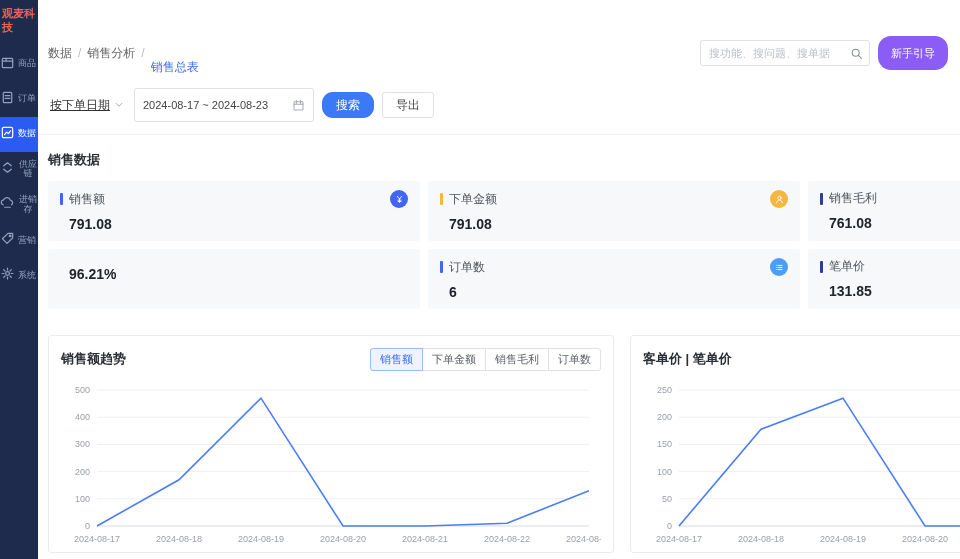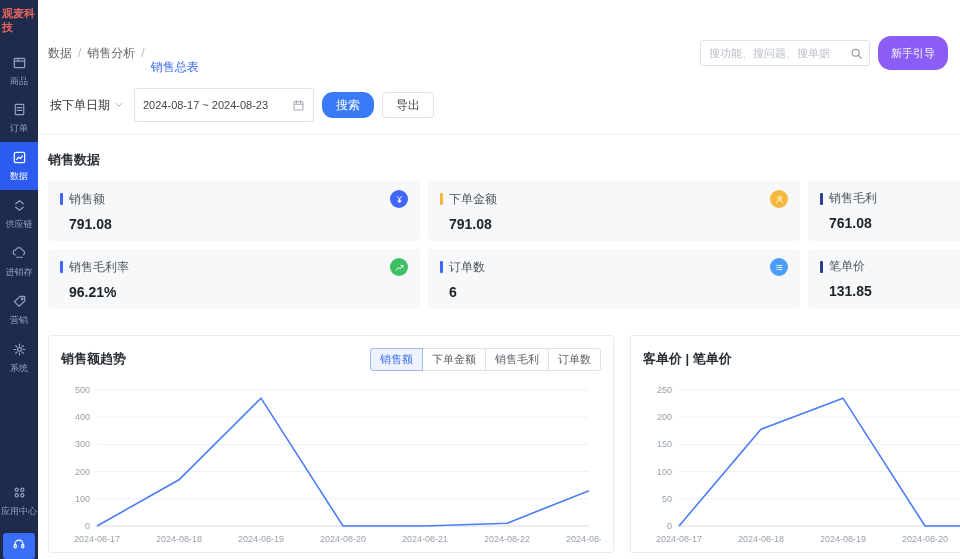--- a/index.html
+++ b/index.html
@@ -9,21 +9,21 @@
     font-family:"Liberation Sans", sans-serif; background:#fff; color:#333;
   }
   
   .sidebar {
     position:absolute; left:0; top:0; width:38px; height:559px;
     background:#1e2b4d; display:flex; flex-direction:column; align-items:center;
   }
   .logo { font-size:11px; font-weight:bold; color:#e8645a; padding:7px 2px 0; line-height:1.25; }
   .side-nav { width:100%; margin-top:12px; display:flex; flex-direction:column; }
   .side-item {
-    width:100%; display:flex; flex-direction:column; align-items:center; gap:3px;
+    width:100%; display:flex; flex-direction:row; align-items:center; gap:3px;
     padding:8px 0; color:#93a0bf; cursor:pointer;
   }
   .side-item .slabel { font-size:9px; line-height:1.1; text-align:center; }
   .side-item.active { background:#2b5bf0; color:#fff; }
   .side-bottom { margin-top:auto; width:100%; display:flex; flex-direction:column; align-items:center; }
   .service-badge {
     width:32px; height:26px; background:#3a6ef5; border-radius:3px;
     margin-top:8px; display:flex; align-items:center; justify-content:center; color:#fff; cursor:pointer;
   }
   
@@ -33,21 +33,21 @@
   .crumb { cursor:pointer; }
   .crumb.current { color:#3a6ef5; cursor:default;margin-top:29px; }
   .crumb-sep { color:#bbb; }
   .topbar-right { display:flex; align-items:center; gap:8px; }
   .searchbox { width:170px; height:26px; border:1px solid #dfe1e6; border-radius:3px; display:flex; align-items:center; background:#fff; }
   .searchbox input { border:0; outline:0; flex:1; min-width:0; font-size:11px; padding:0 4px 0 8px; color:#333; font-family:inherit; background:transparent; }
   .searchbox input::placeholder { color:#b9bec7; }
   .searchbox .sb-icon { color:#8b9097; display:flex; padding-right:6px; cursor:pointer; }
   .guide-btn { height:34px; padding:0 13px; background:#8b5cf6; color:#fff; border:0; border-radius:13px; font-size:11px; cursor:pointer; font-family:inherit; white-space:nowrap; }
   .toolbar { display:flex; align-items:center; gap:8px; padding:4px 10px 12px; border-bottom:1px solid #eef0f3; }
-  .date-type { font-size:12px; color:#333; display:flex; align-items:center; gap:4px; cursor:pointer; padding:0 2px; }
+  .date-type { font-size:12px; color:#333; display:flex; align-items:center; gap:4px; cursor:pointer; padding:0 2px;text-decoration:underline; }
   .date-type .dt-icon { color:#999; display:flex; }
   .date-range {
     height:26px; width:180px; border:1px solid #dfe1e6; border-radius:3px; background:#fff;
     display:flex; align-items:center; justify-content:space-between; gap:8px; padding:16px 8px;
     font-size:11px; color:#444; cursor:pointer;
   }
   .date-range .dr-icon { color:#a6abb3; display:flex; }
   .btn-primary { height:26px; padding:0 14px; font-size:12px; background:#3a79f7; color:#fff; border:0; border-radius:11px; cursor:pointer; font-family:inherit; }
   .btn-plain { height:26px; padding:0 13px; font-size:12px; background:#fff; color:#444; border:1px solid #dfe1e6; border-radius:3px; cursor:pointer; font-family:inherit; }
   
@@ -121,40 +121,20 @@
           <span class="slabel">营销</span>
         </div>
         <div class="side-item">
           <span class="sicon"><svg width="15" height="15" viewBox="0 0 16 16" fill="none" stroke="currentColor" stroke-width="1.3" stroke-linecap="round" stroke-linejoin="round">
               <circle cx="8" cy="8" r="2"></circle>
               <path d="M8 2.2v2M8 11.8v2M2.2 8h2M11.8 8h2M3.9 3.9l1.4 1.4M10.7 10.7l1.4 1.4M12.1 3.9l-1.4 1.4M5.3 10.7l-1.4 1.4"></path>
             </svg></span>
           <span class="slabel">系统</span>
         </div>
       </nav>
-    <div class="side-bottom">
-      <div id="app-center-slot">
-          <div class="side-item">
-            <span class="sicon"><svg width="15" height="15" viewBox="0 0 16 16" fill="none" stroke="currentColor" stroke-width="1.3" stroke-linecap="round" stroke-linejoin="round">
-                <circle cx="5" cy="5" r="1.7"></circle>
-                <circle cx="11" cy="5" r="1.7"></circle>
-                <circle cx="5" cy="11" r="1.7"></circle>
-                <circle cx="11" cy="11" r="1.7"></circle>
-              </svg></span>
-            <span class="slabel">应用中心</span>
-          </div>
-        </div>
-      <div class="service-badge">
-        <span><svg width="14" height="14" viewBox="0 0 16 16" fill="none" stroke="currentColor" stroke-width="1.3" stroke-linecap="round" stroke-linejoin="round">
-              <path d="M3.5 9V8a4.5 4.5 0 0 1 9 0v1"></path>
-              <rect x="2.5" y="8.7" width="2.4" height="3.8" rx="1"></rect>
-              <rect x="11.1" y="8.7" width="2.4" height="3.8" rx="1"></rect>
-            </svg></span>
-      </div>
-    </div>
   </aside>
 
   <div class="main">
     <header class="topbar">
       <div class="breadcrumb" id="breadcrumb">
           <span class="crumb">数据</span>
           <span class="crumb-sep">/</span>
           <span class="crumb">销售分析</span>
           <span class="crumb-sep">/</span>
           <span class="crumb current">销售总表</span>
@@ -224,30 +204,20 @@
             <div class="card-value">791.08</div>
           </div>
           <div class="card">
             <div class="card-top">
               <span class="accent" style="background:#2c3f90"></span>
               <span class="card-title">销售毛利</span>
             </div>
             <div class="card-value">761.08</div>
           </div>
           <div class="card">
-            <div class="card-top">
-              <span class="accent" style="background:#4165f6"></span>
-              <span class="card-title">销售毛利率</span>
-              <span class="card-icon" style="background:#3fbf63">
-                <svg width="11" height="11" viewBox="0 0 16 16" fill="none" stroke="currentColor" stroke-width="1.3" stroke-linecap="round" stroke-linejoin="round">
-                  <path d="M3 12l3.4-4 2.5 2L13 5"></path>
-                  <path d="M9.8 5H13v3.2"></path>
-                </svg>
-              </span>
-            </div>
             <div class="card-value">96.21%</div>
           </div>
           <div class="card">
             <div class="card-top">
               <span class="accent" style="background:#4165f6"></span>
               <span class="card-title">订单数</span>
               <span class="card-icon" style="background:#4a9ef8">
                 <svg width="11" height="11" viewBox="0 0 16 16" fill="none" stroke="currentColor" stroke-width="1.3" stroke-linecap="round" stroke-linejoin="round">
                   <path d="M5.6 5h6M5.6 8h6M5.6 11h6M3.4 5h.01M3.4 8h.01M3.4 11h.01"></path>
                 </svg>

